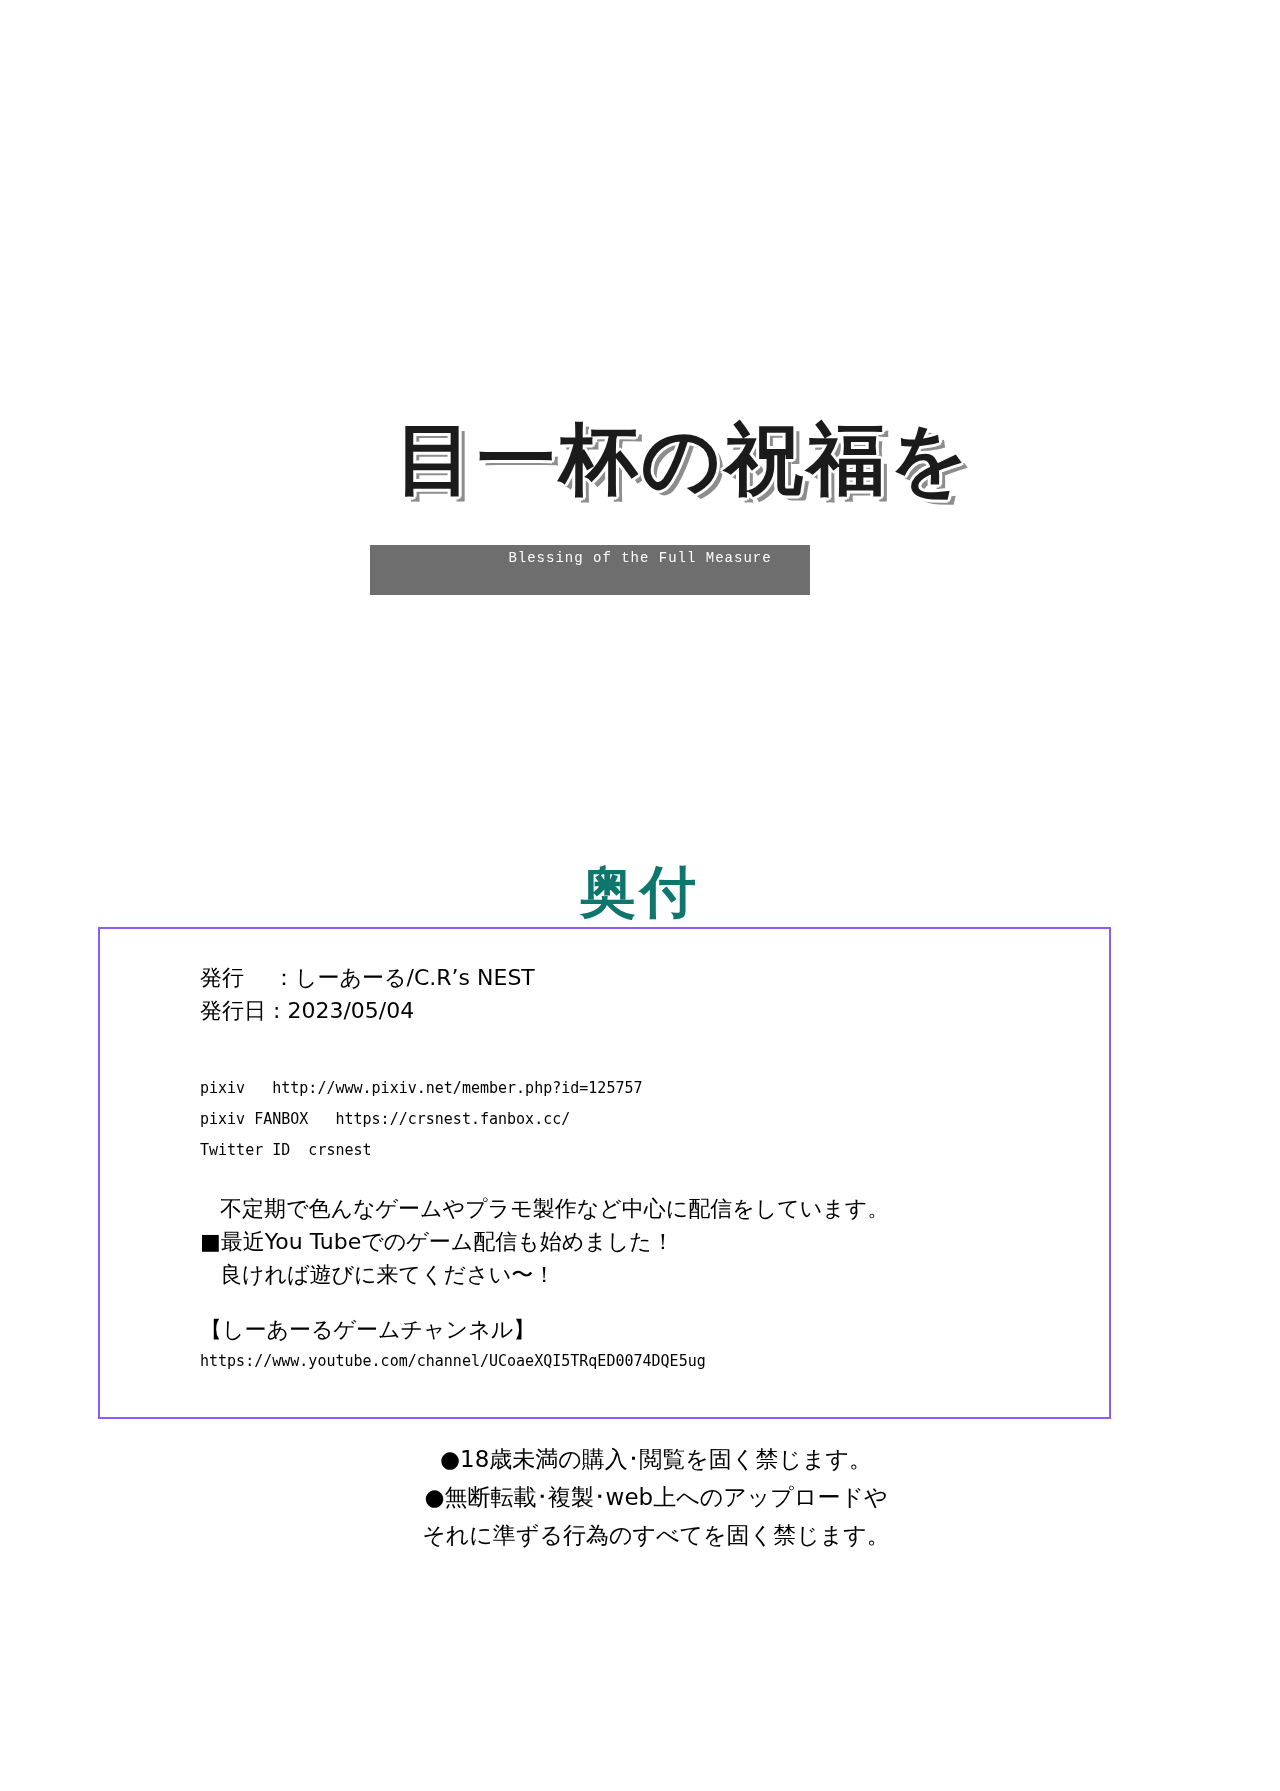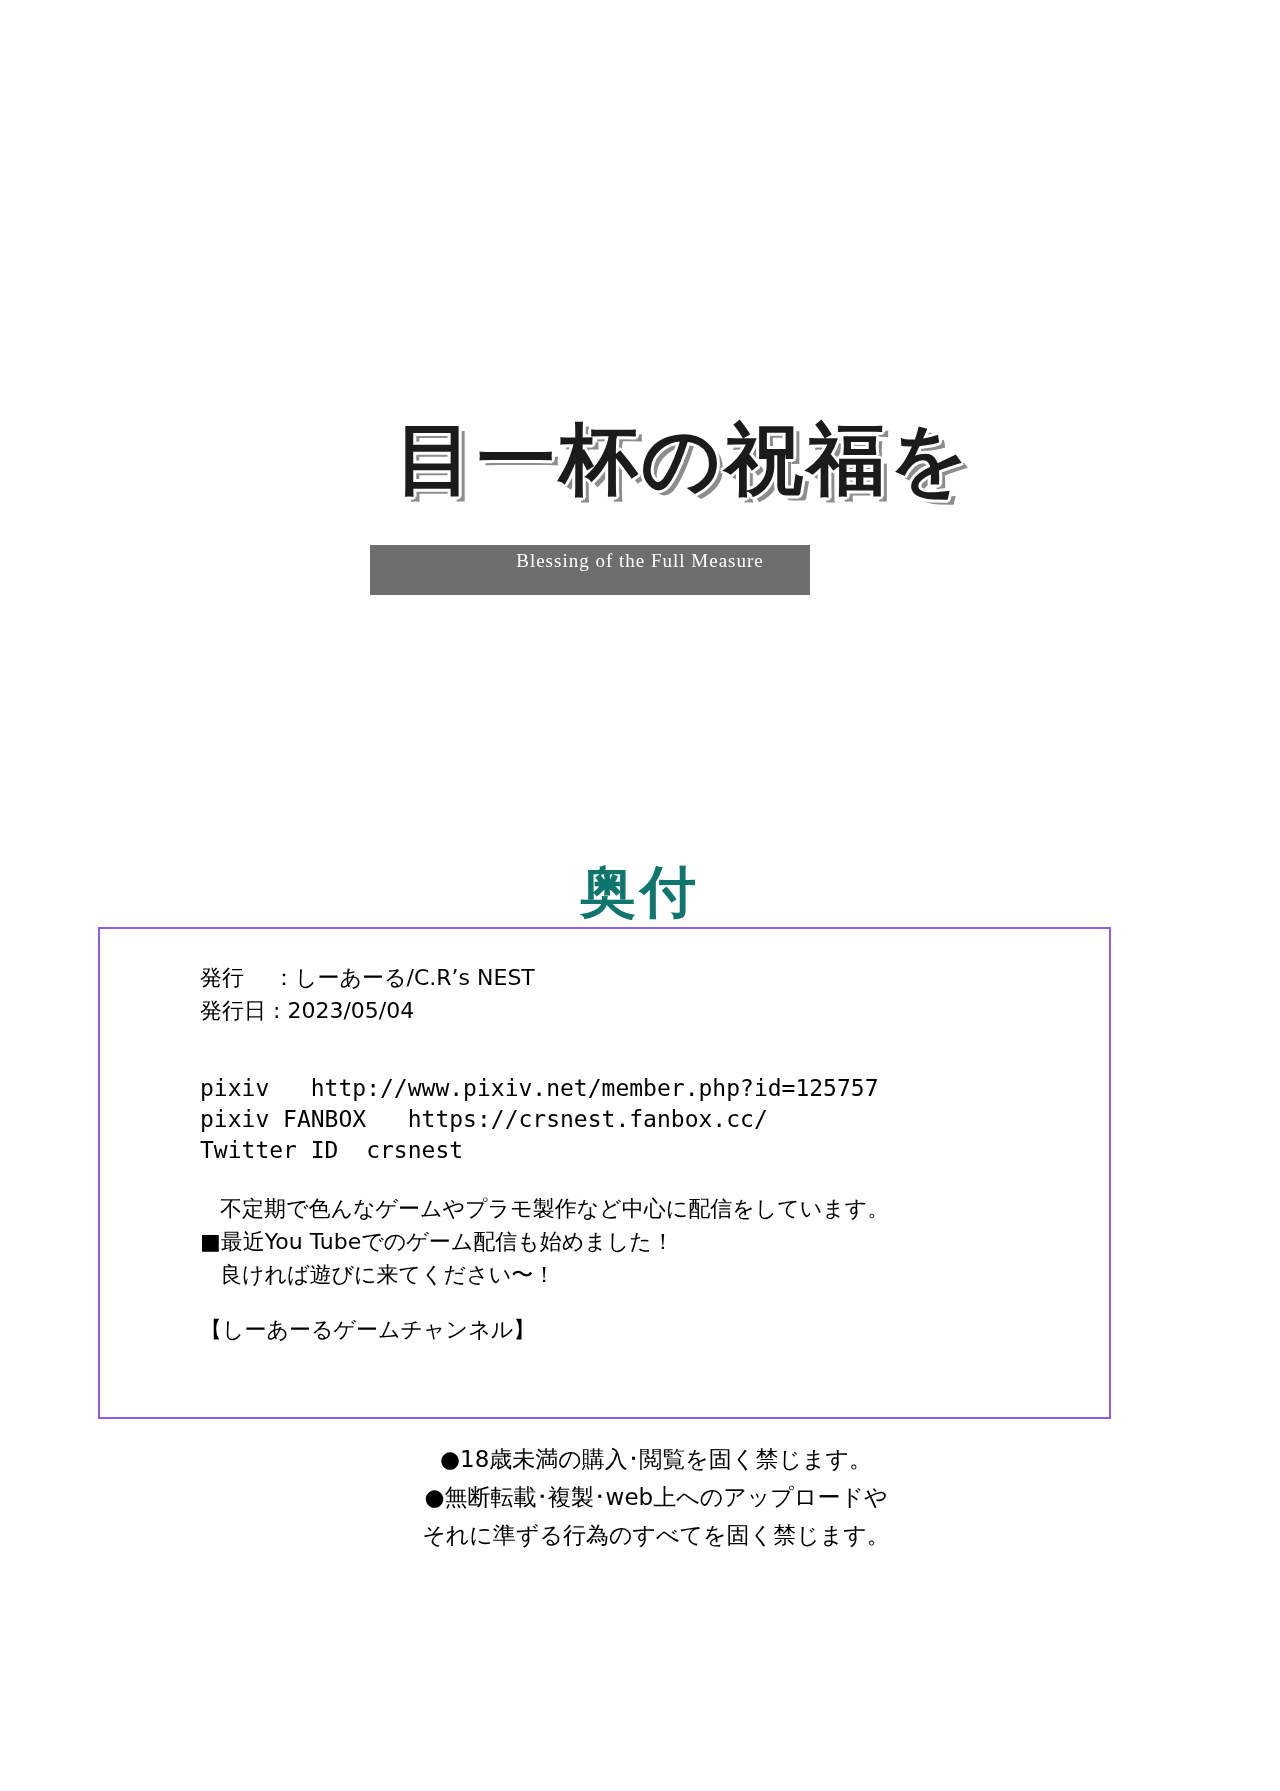--- a/index.html
+++ b/index.html
@@ -47,22 +47,22 @@
       2px 2px 0 #ffffff, -2px 2px 0 #ffffff, 2px -2px 0 #ffffff, -2px -2px 0 #ffffff,
       6px 5px 0 #8d8d8d;
     z-index: 3;
   }
   .logo-sub {
     position: absolute;
     left: 0;
     top: 130px;
     width: 1280px;
     text-align: center;
-    font-family: Liberation Serif, serif;
-    font-size: 19px;
+    font-family: Liberation Mono, monospace;
+    font-size: 14px;
     letter-spacing: 1px;
     color: #ffffff;
     z-index: 4;
   }
 
   
   .colophon-heading {
     position: absolute;
     left: 0;
     top: 855px;
@@ -86,21 +86,21 @@
     box-sizing: border-box;
   }
   .colophon-inner {
     position: absolute;
     left: 100px;
     top: 32px;
     right: 20px;
   }
   .mono-line {
     font-family: "DejaVu Sans Mono", monospace;
-    font-size: 23px;
+    font-size: 15px;
     line-height: 31px;
     white-space: pre;
     letter-spacing: 0px;
   }
   .jp-line {
     font-family: "DejaVu Sans", sans-serif;
     font-size: 22px;
     line-height: 33px;
     white-space: pre;
   }
@@ -150,20 +150,21 @@
 
     <div class="block-gap-b"></div>
 
     <div class="jp-line indent-1">不定期で色んなゲームやプラモ製作など中心に配信をしています。</div>
     <div class="jp-line">■最近You Tubeでのゲーム配信も始めました！</div>
     <div class="jp-line indent-1">良ければ遊びに来てください〜！</div>
 
     <div class="block-gap-c"></div>
 
     <div class="jp-line">【しーあーるゲームチャンネル】</div>
+    <div class="mono-line">https://www.youtube.com/channel/UCoaeXQI5TRqED0074DQE5ug</div>
 
   </div>
 </div>
 
 <div class="notices">
   <div class="notice-line">●18歳未満の購入･閲覧を固く禁じます。</div>
   <div class="notice-line">●無断転載･複製･web上へのアップロードや</div>
   <div class="notice-line">それに準ずる行為のすべてを固く禁じます。</div>
 </div>
 

